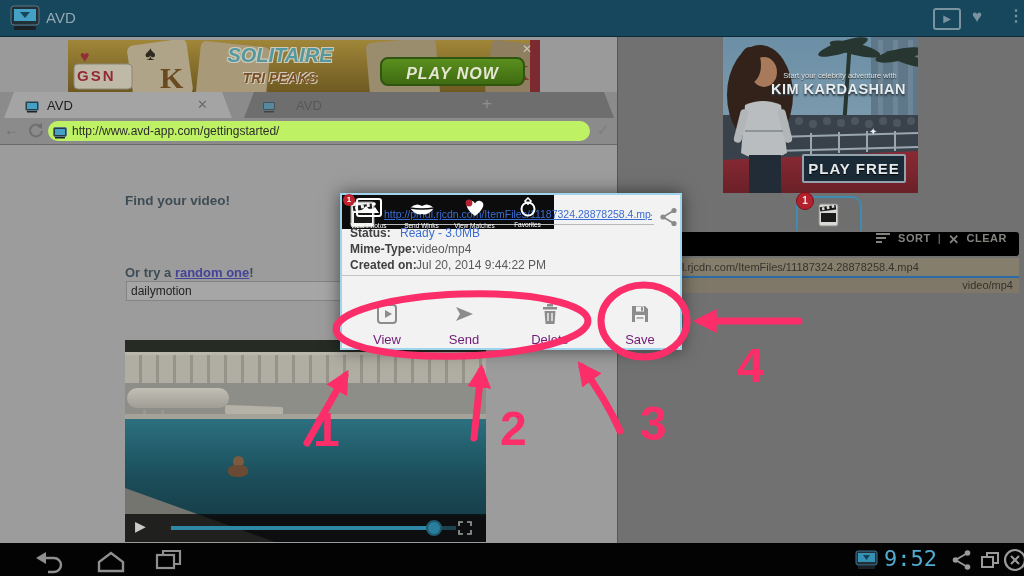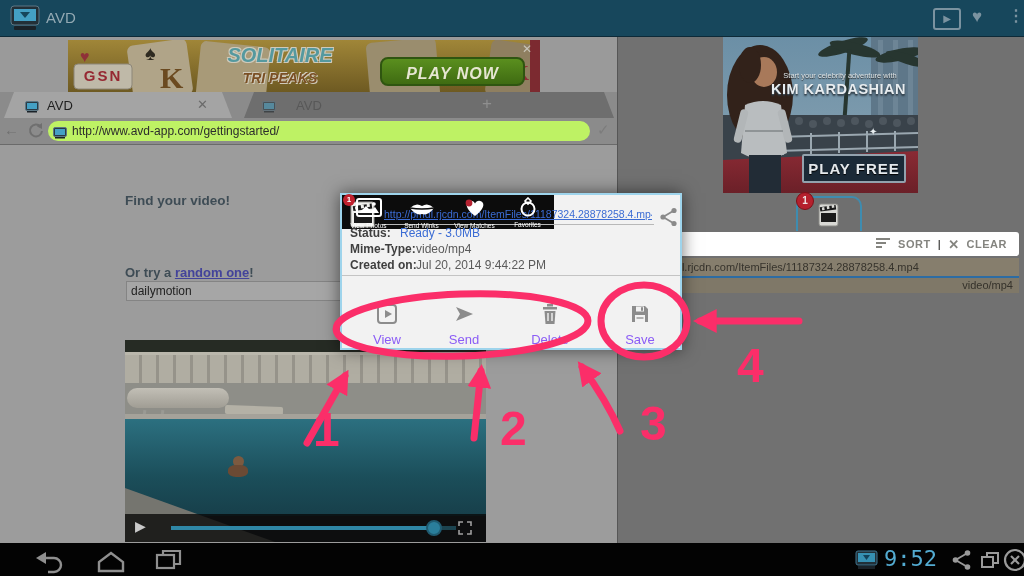--- a/index.html
+++ b/index.html
@@ -30,35 +30,35 @@
   #search-btn{left:438px;top:135px;width:70px;height:22px;background:#2f5382;border:1px solid #24416a;border-radius:2px;}
 
   
   #video{left:125px;top:195px;width:361px;height:202px;background:#23282a;overflow:hidden;}
 
   
   #right-pane{left:617px;top:36px;width:407px;height:507px;background:#717171;border-left:1px solid #565656;z-index:2;}
   #kim-ad{left:105px;top:-1px;width:195px;height:158px;overflow:hidden;}
   #dl-tab{left:178px;top:160px;width:62px;height:33px;background:#6f6f6f;border:2px solid #3e8cb0;border-bottom:none;
           border-radius:10px 10px 0 0;}
-  #dl-toolbar{left:9px;top:196px;width:392px;height:24px;background:#ffffff;border-radius:3px;
-              display:flex;align-items:center;justify-content:flex-end;gap:7px;padding-right:12px;box-sizing:border-box;
+  #dl-toolbar{left:9px;top:196px;width:392px;height:24px;background:#000000;border-radius:3px;
+              display:flex;align-items:flex-start;justify-content:flex-end;gap:7px;padding-right:12px;box-sizing:border-box;
               color:#84847f;font-size:11px;font-weight:bold;letter-spacing:.5px;}
   #dl-row{left:9px;top:222px;width:392px;height:35px;}
   #dl-row-url{left:0;top:0;width:392px;height:18px;background:#867e6d;font-size:11px;color:#36332c;line-height:18px;padding-left:6px;box-sizing:border-box;}
   #dl-row-bar{left:0;top:18px;width:392px;height:2px;background:#2d6ca3;}
   #dl-row-meta{left:0;top:20px;width:392px;height:15px;background:#7f7868;font-size:11px;line-height:15px;}
 
   
   #dialog{left:340px;top:193px;width:342px;height:157px;background:#f2f2f2;border:2px solid #9ed4ec;
           box-sizing:border-box;box-shadow:0 0 16px rgba(0,0,0,.55);z-index:10;}
   .dlg-label{font-size:12px;font-weight:bold;color:#3f3f3f;}
   .dlg-value{font-size:12px;color:#5a5a5a;}
   .dlg-btn{width:70px;text-align:center;}
-  .dlg-btn-label{font-size:13px;color:#8b5cf6;margin-top:3px;}
+  .dlg-btn-label{font-size:13px;color:#701a75;margin-top:3px;}
   #overlay-ad{left:128px;top:74px;width:212px;height:34px;background:#0c0c0c;display:flex;z-index:5;}
   .oa-item{width:53px;position:relative;text-align:center;color:#fff;}
   .oa-label{font-size:6.5px;line-height:7px;white-space:nowrap;}
 
   
   #navbar{left:0;top:543px;width:1024px;height:33px;background:#030303;z-index:3;}
   #clock{left:884px;top:3px;width:62px;font-family:"DejaVu Sans Mono",monospace;font-size:22px;color:#53abd1;}
 
   
   #annot{left:0;top:0;width:1024px;height:576px;z-index:20;pointer-events:none;}
@@ -103,21 +103,21 @@
         <rect x="300" y="0" width="70" height="60" rx="6" fill="#9a8d6e" transform="rotate(-5 335 30)"></rect>
         <rect x="420" y="2" width="48" height="56" rx="6" fill="#8f7f60" transform="rotate(8 444 30)"></rect>
         <rect x="462" y="0" width="10" height="52" fill="#7c2a30"></rect>
         <text x="77" y="20" font-size="20" fill="#2e2a20">♠</text>
         <text x="12" y="22" font-size="16" fill="#8f3038">♥</text>
         <text x="92" y="48" font-size="30" font-weight="bold" fill="#6b4a20" font-family="Liberation Serif,serif">K</text>
         <text x="330" y="46" font-size="26" font-weight="bold" fill="#6e4e22" font-family="Liberation Serif,serif">K</text>
         <text x="444" y="40" font-size="22" font-weight="bold" fill="#8f3038" font-family="Liberation Serif,serif">K</text>
         <rect x="6" y="24" width="58" height="25" rx="4" fill="#bfb9a8" stroke="#8c8678"></rect>
       </svg>
-      <div class="abs" style="left:9px;top:27px;width:52px;text-align:center;font-size:15px;font-weight:bold;color:#962832;letter-spacing:2px;">GSN</div>
+      <div class="abs" style="left:9px;top:27px;width:52px;font-size:15px;font-weight:bold;color:#962832;letter-spacing:2px;">GSN</div>
       <div class="abs" style="left:122px;top:4px;width:180px;text-align:center;font-size:20px;font-style:italic;font-weight:bold;color:#55999f;text-shadow:1px 1px 0 #cfcabb,-1px -1px 0 #cfcabb,1px -1px 0 #cfcabb,-1px 1px 0 #cfcabb;">SOLITAIRE</div>
       <div class="abs" style="left:137px;top:30px;width:150px;text-align:center;font-size:14px;font-style:italic;font-weight:bold;color:#7a4f24;text-shadow:1px 1px 0 #cfcabb,-1px -1px 0 #cfcabb;">TRI PEAKS</div>
       <div class="abs" style="left:312px;top:17px;width:145px;height:29px;background:linear-gradient(#5a8f1e,#3f6b12);border:2px solid #2f5510;border-radius:8px;text-align:center;font-size:16px;font-weight:bold;font-style:italic;color:#e6e6d2;line-height:29px;letter-spacing:1px;box-sizing:border-box;">PLAY NOW</div>
       <span class="abs" style="left:454px;top:2px;font-size:12px;color:#c8c4b8;">✕</span>
     </div>
 
     <div id="tabbar" class="abs">
       <div class="abs" style="left:4px;top:0;width:228px;height:26px;background:#a4a4a4;clip-path:polygon(10px 0,calc(100% - 10px) 0,100% 100%,0 100%);">
         <span class="abs" style="left:21px;top:7px;">
           <svg width="14" height="12">

